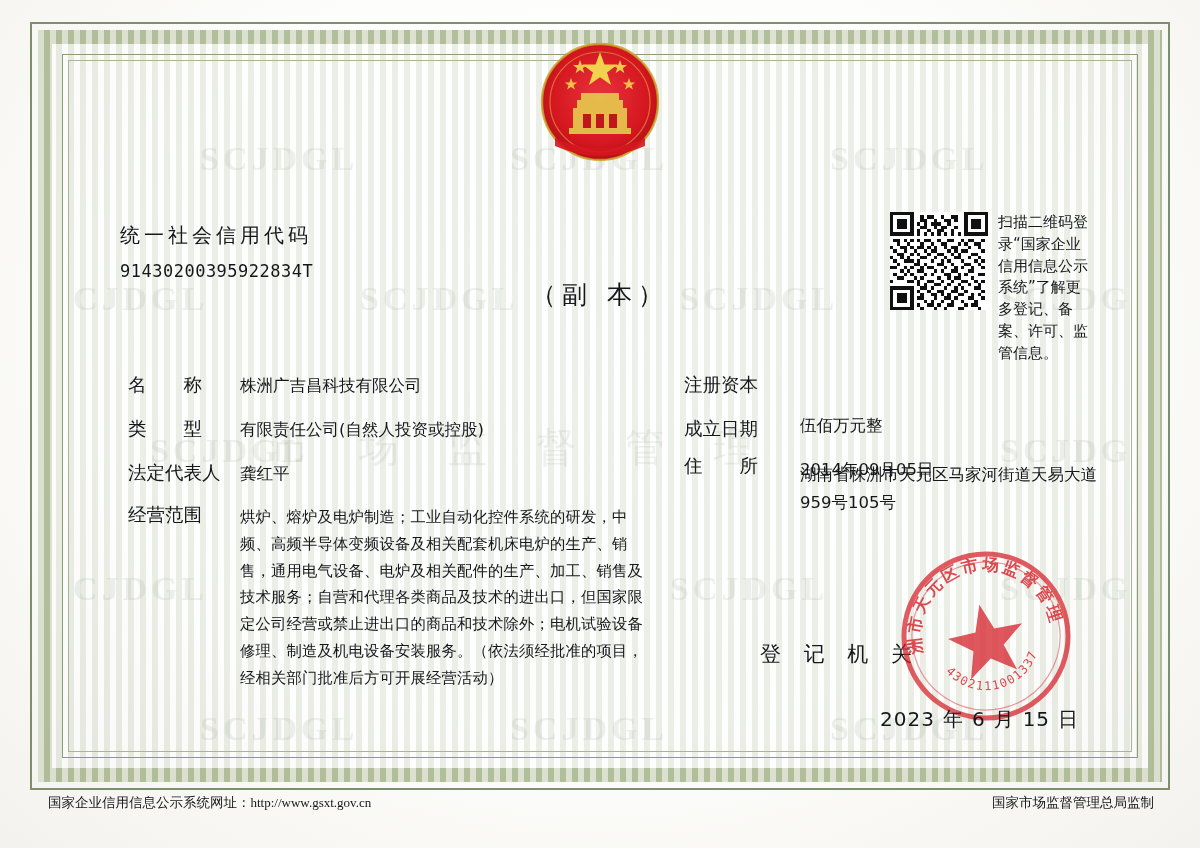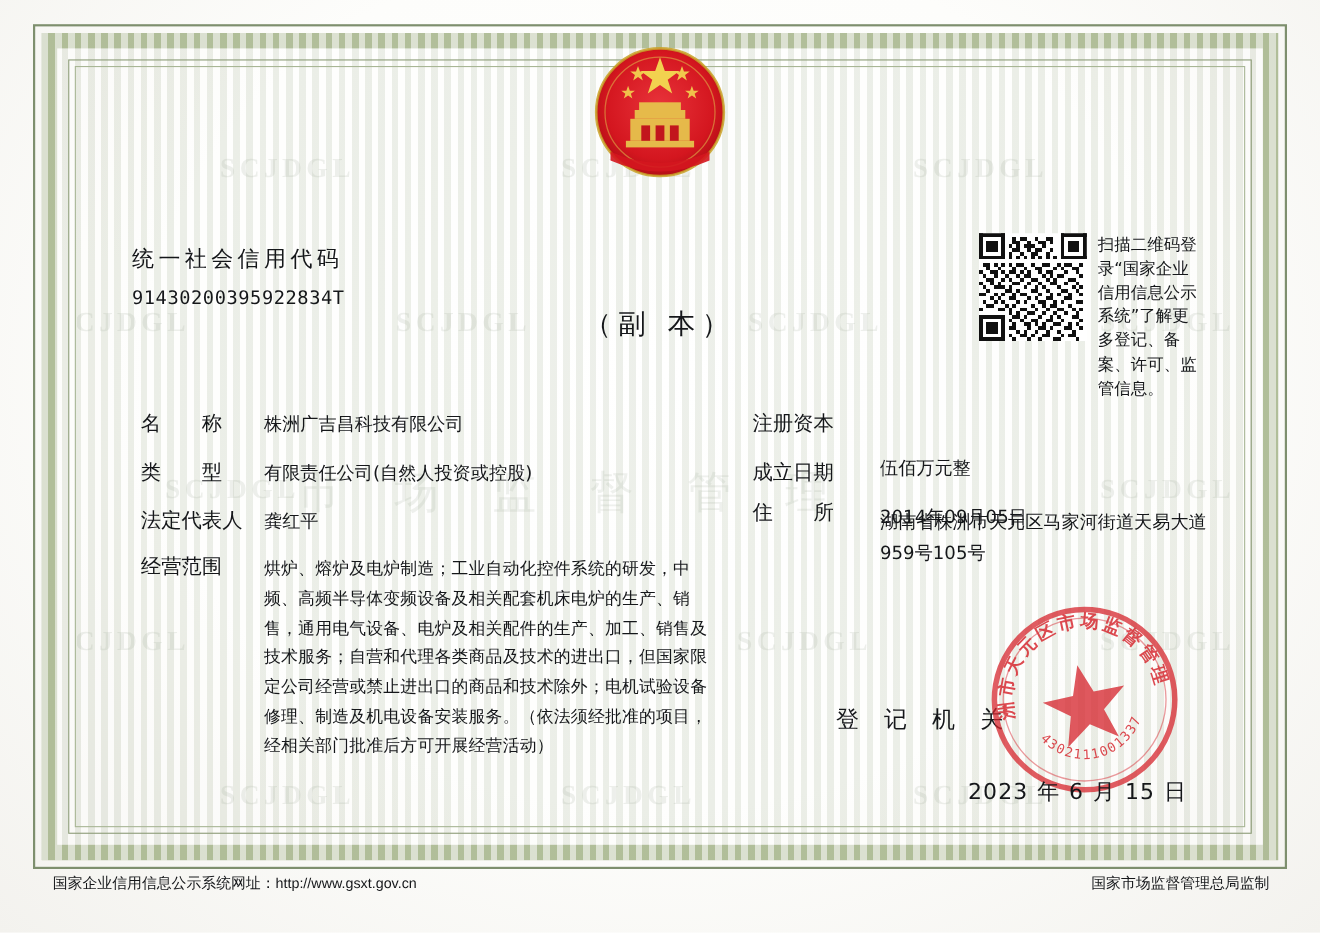--- a/index.html
+++ b/index.html
@@ -49,21 +49,21 @@
 
   
   .watermarks{
     position:absolute;left:70px;top:62px;right:70px;bottom:98px;
     overflow:hidden;
     pointer-events:none;
   }
   .wm{
     position:absolute;
     color:rgba(150,160,140,0.16);
-    font-size:25px;
+    font-size:34px;
     font-weight:bold;
     letter-spacing:4px;
     font-family:"Liberation Serif",serif;
     white-space:nowrap;
     text-align:center;
   }
   .wm-cn{
     position:absolute;
     color:rgba(150,160,140,0.15);
     font-size:40px;
@@ -160,21 +160,21 @@
     transform:rotate(-12deg);
     opacity:.82;
   }
 
   
   .footer{
     position:absolute;left:0;right:0;bottom:18px;height:50px;
     font-size:13.5px;color:#15171a;
   }
   .f-left{ position:absolute;left:48px;top:14px; }
-  .f-left .url{ font-family:Liberation Sans, sans-serif;font-size:13px; }
+  .f-left .url{ font-family:Liberation Serif, serif;font-size:13px; }
   .f-mid{ position:absolute;left:578px;top:2px;width:290px;text-align:center;line-height:1.6;font-size:13px; }
   .f-right{ position:absolute;right:46px;top:14px;font-size:13.5px; }
 </style>
 </head>
 <body>
 
 <div id="cert">
 
   <div class="border-outer"></div>
   <div class="border-band"></div>

